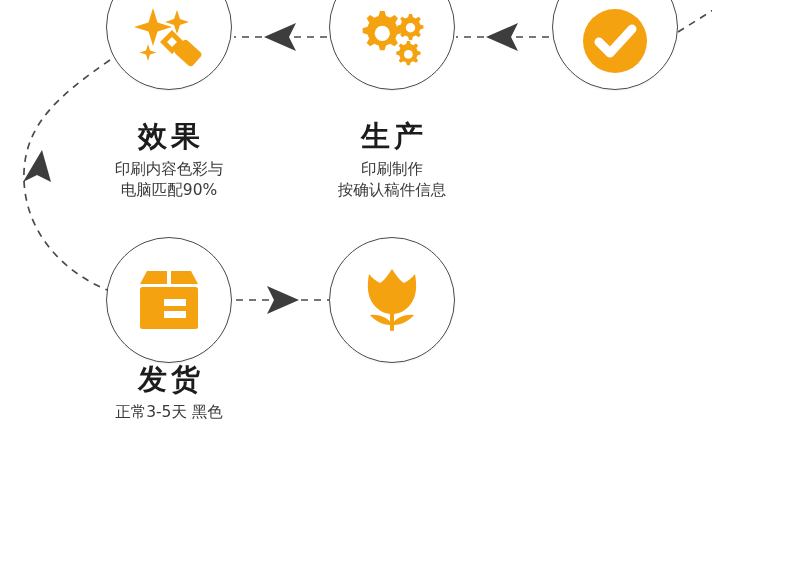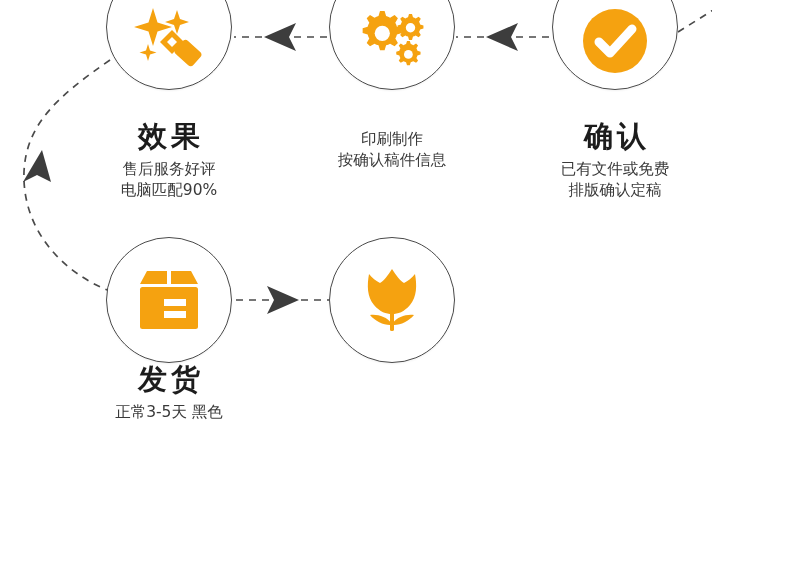--- a/index.html
+++ b/index.html
@@ -114,21 +114,21 @@
         <path d="M40 26 L52 38 L40 50 L28 38 Z" fill="#F5A210"></path>
         <path d="M40 33 L45 38 L40 43 L35 38 Z" fill="#ffffff"></path>
 
         <rect x="44" y="40" width="24" height="18" rx="4" transform="rotate(42 56 49)" fill="#F5A210"></rect>
       </svg>
     </div>
   </div>
   <div class="step" style="left:59px; top:121px;">
     <div class="title">效果</div>
     <div class="subtitle">
-      <span class="sub-line">售后服务好评</span>
+      <span class="sub-line">印刷内容色彩与</span>
       <span class="sub-line">电脑匹配90%</span>
     </div>
   </div>
 
   <div class="circle-wrap" style="left:329px; top:-36px;">
     <div class="circle"></div>
     <div class="icon-holder">
       <svg width="72" height="72" viewBox="0 0 72 72" style="margin-top:28px;">
         <g fill="#F5A210">
 
@@ -138,40 +138,34 @@
 
           <path d="M51 36 l2.8 0 l0.95 3.1 a9.5 9.5 0 0 1 2.5 1.03 l2.8-1.64 l2.0 2.0 l-1.64 2.8 a9.5 9.5 0 0 1 1.03 2.5 l3.1 0.95 l0 2.8 l-3.1 0.95 a9.5 9.5 0 0 1-1.03 2.5 l1.64 2.8 l-2.0 2.0 l-2.8-1.64 a9.5 9.5 0 0 1-2.5 1.03 l-0.95 3.1 l-2.8 0 l-0.95-3.1 a9.5 9.5 0 0 1-2.5-1.03 l-2.8 1.64 l-2.0-2.0 l1.64-2.8 a9.5 9.5 0 0 1-1.03-2.5 l-3.1-0.95 l0-2.8 l3.1-0.95 a9.5 9.5 0 0 1 1.03-2.5 l-1.64-2.8 l2.0-2.0 l2.8 1.64 a9.5 9.5 0 0 1 2.5-1.03 Z"></path>
         </g>
         <circle cx="26.3" cy="28.3" r="7.6" fill="#ffffff"></circle>
         <circle cx="54.5" cy="22.8" r="4.7" fill="#ffffff"></circle>
         <circle cx="52.4" cy="49.4" r="4.4" fill="#ffffff"></circle>
       </svg>
     </div>
   </div>
   <div class="step" style="left:282px; top:121px;">
+    <div class="title">生产</div>
     <div class="subtitle">
       <span class="sub-line">印刷制作</span>
       <span class="sub-line">按确认稿件信息</span>
     </div>
   </div>
 
   <div class="circle-wrap" style="left:552px; top:-36px;">
     <div class="circle"></div>
     <div class="icon-holder">
       <svg width="72" height="72" viewBox="0 0 72 72" style="margin-top:28px;">
         <circle cx="36" cy="36" r="32" fill="#F5A210"></circle>
         <path d="M20 37 L31 48 L53 24" fill="none" stroke="#ffffff" stroke-width="9" stroke-linecap="round" stroke-linejoin="round"></path>
       </svg>
-    </div>
-  </div>
-  <div class="step" style="left:505px; top:121px;">
-    <div class="title">确认</div>
-    <div class="subtitle">
-      <span class="sub-line">已有文件或免费</span>
-      <span class="sub-line">排版确认定稿</span>
     </div>
   </div>
 
   <div class="circle-wrap" style="left:106px; top:237px;">
     <div class="circle"></div>
     <div class="icon-holder">
       <svg width="70" height="66" viewBox="0 0 70 66">
 
         <path d="M6 17 L13 4 L33 4 L33 17 Z" fill="#F5A210"></path>
 

